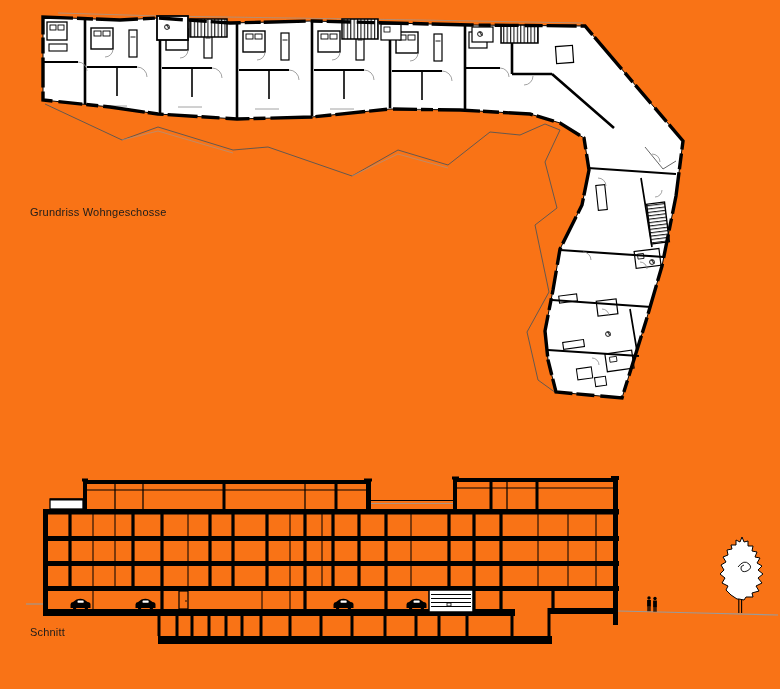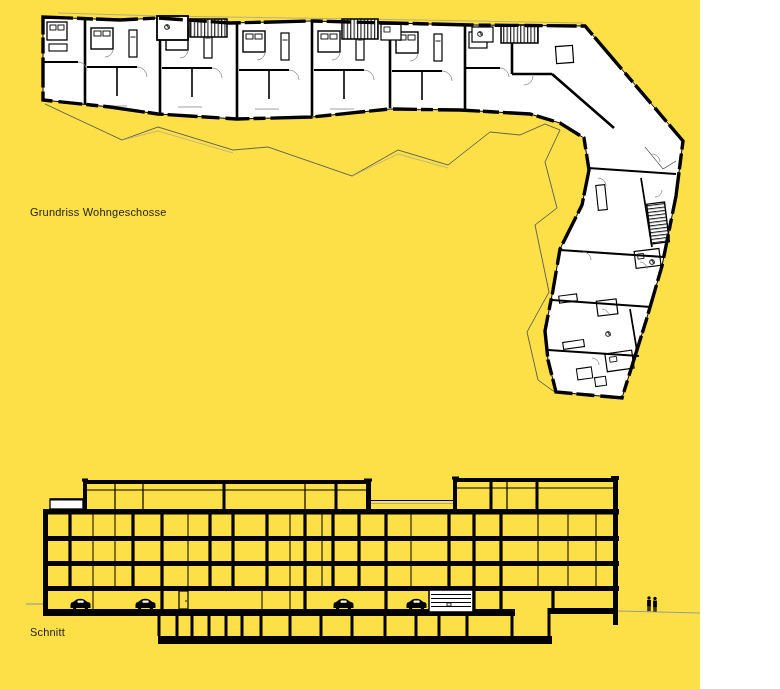--- a/index.html
+++ b/index.html
@@ -1,16 +1,16 @@
 <!DOCTYPE html>
 <html><head>
 <meta charset="utf-8">
 <style>
   html,body{margin:0;padding:0;background:#ffffff;}
-  .sheet{position:relative;width:700px;height:689px;background:#fde047;overflow:hidden;
+  .sheet{position:relative;width:780px;height:689px;background:#f97316;overflow:hidden;
          font-family:"Liberation Sans", sans-serif;}
   .sheet svg{position:absolute;left:0;top:0;}
   .label{position:absolute;font-size:11px;color:#1c1c1b;letter-spacing:.2px;white-space:nowrap;}
   .label-plan{left:30px;top:206px;}
   .label-section{left:30px;top:626px;}
 </style>
 </head>
 <body>
 
 <div class="sheet">

